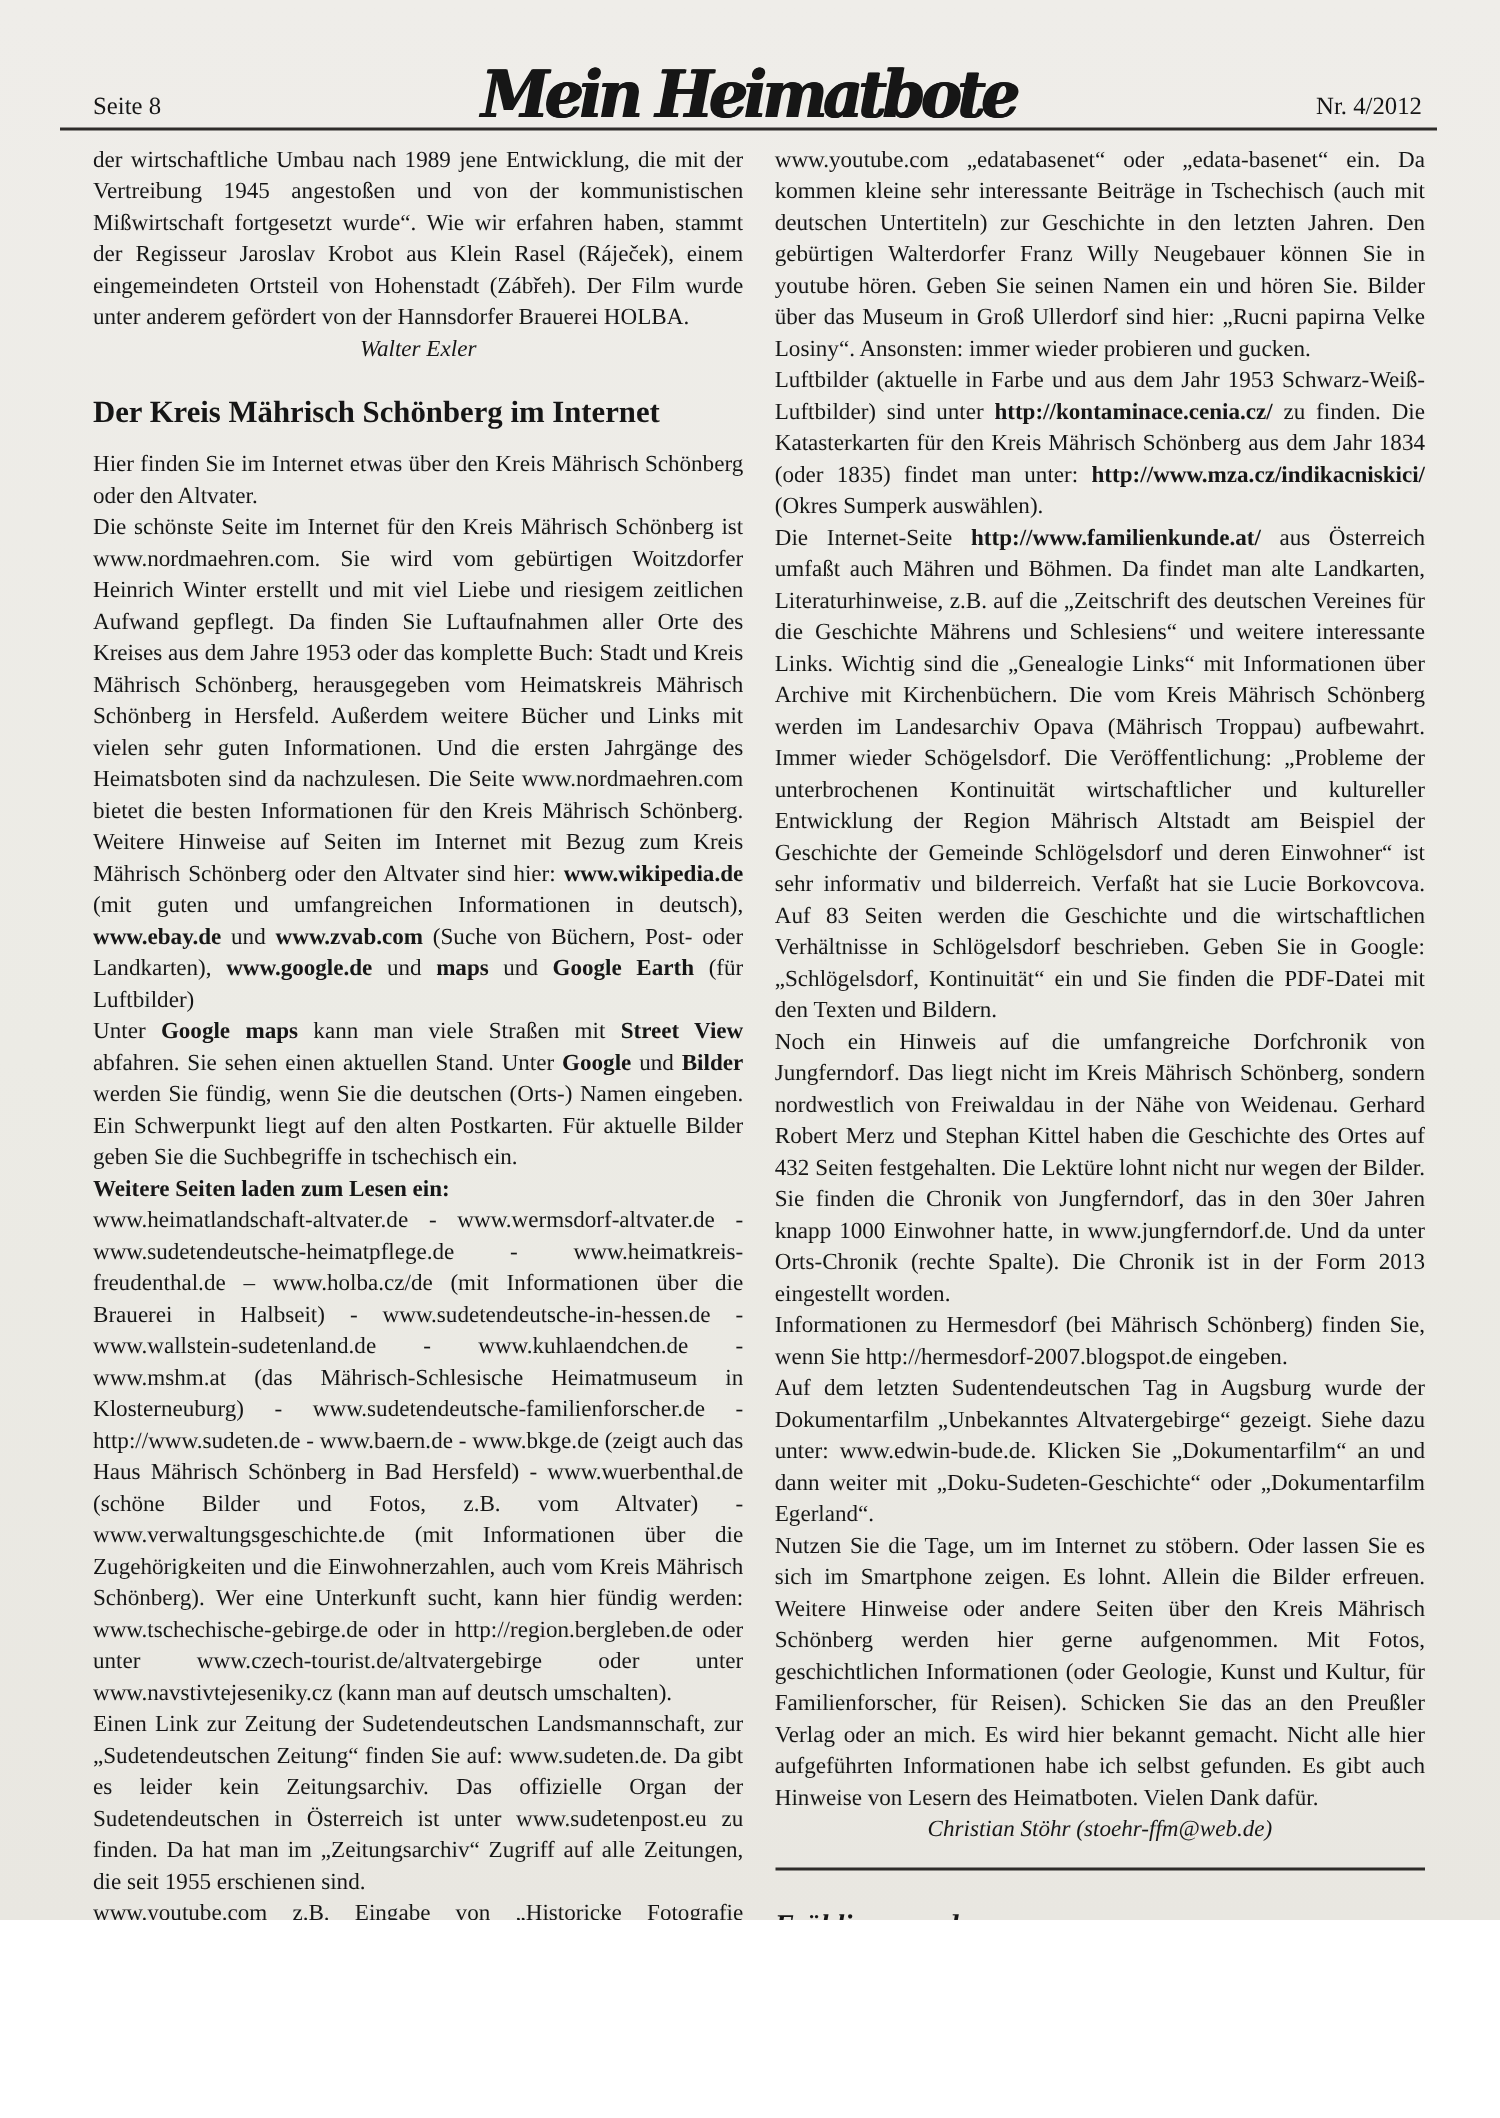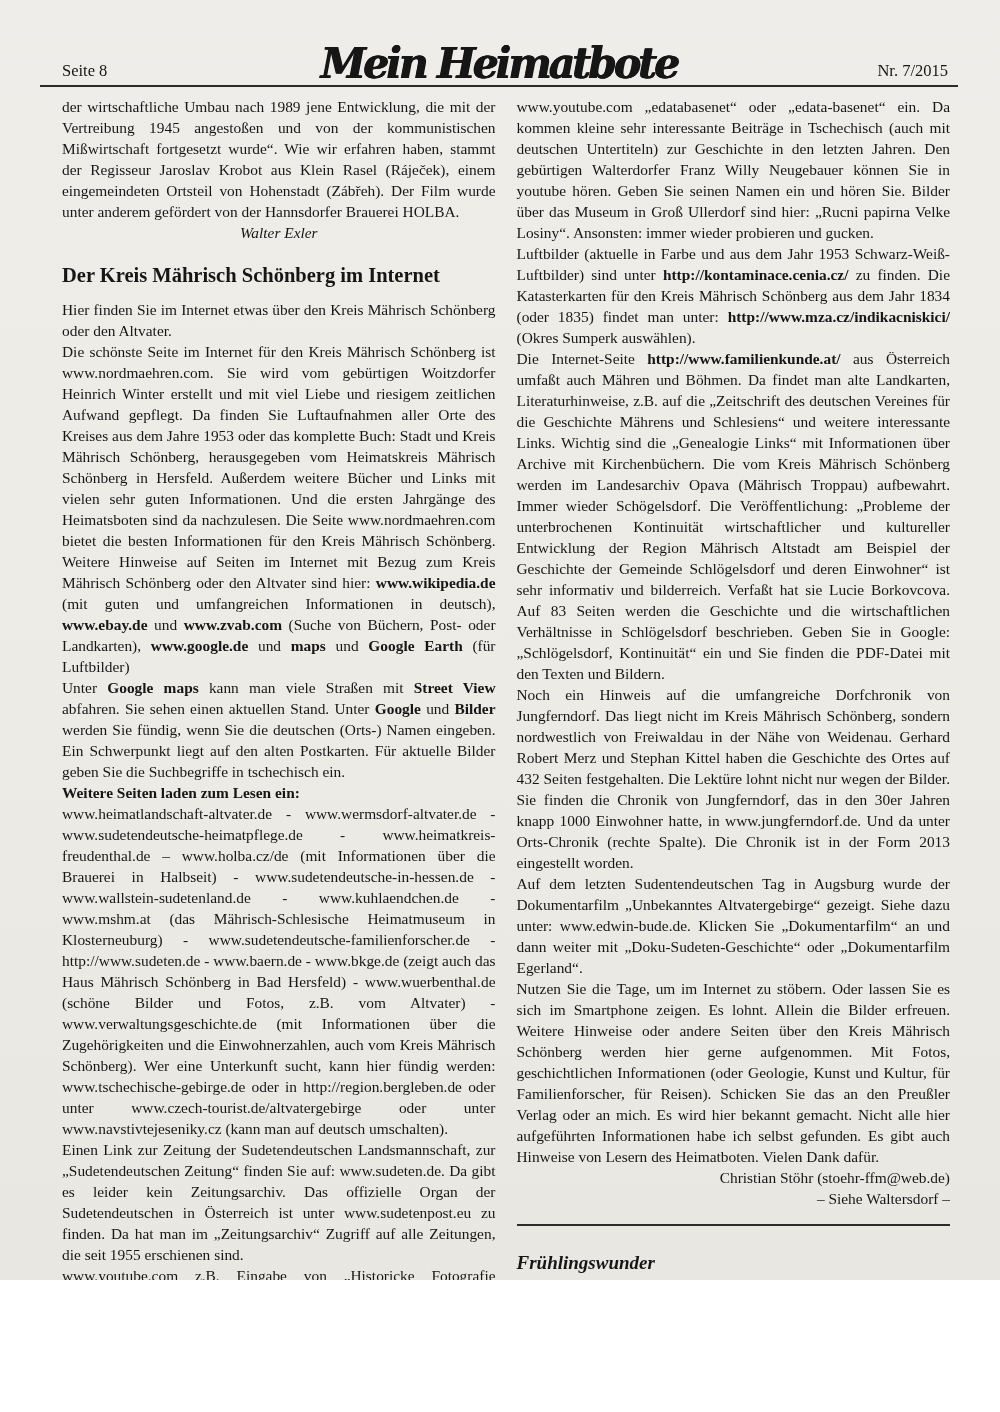--- a/index.html
+++ b/index.html
@@ -34,41 +34,41 @@
   .col{width:436px;font-size:15.4px;line-height:21px;text-align:justify;
        hyphens:auto;-webkit-hyphens:auto;}
   p.para{margin:0;}
   .b{font-weight:bold;}
   .byline{margin:0;text-align:center;font-style:italic;}
   .headline{
     font-weight:bold;text-align:left;font-size:20.5px;line-height:1.22;
     margin:20px 0 11px;
     hyphens:none;
   }
-  .signature{margin:0;text-align:right;}
+  .signature{margin:0;text-align:center;font-style:italic;}
   .divider{border:none;border-top:2px solid #2e2c2a;margin:15px 0 0;}
   
   .poem-title{text-align:left;font-weight:bold;font-style:italic;
     font-size:19px;margin:26px 0 15px;}
   .poem-flex{display:flex;align-items:flex-start;}
   .poem-text{flex:1;font-style:italic;font-size:16.3px;line-height:21.5px;
     text-align:left;hyphens:none;}
   p.stanza{margin:0 0 8px;}
   .poem-art{width:190px;margin-top:28px;}
   .poem-art svg{display:block;margin:0 auto;}
 </style>
 </head>
 <body>
 
 <div class="page">
 
   <div class="header">
     <span class="page-label">Seite 8</span>
     <div class="masthead">Mein Heimatbote</div>
-    <span class="issue-label">Nr. 7/2015</span>
+    <span class="issue-label">Nr. 4/2012</span>
   </div>
 
   <div class="columns">
 
     <div class="col">
       <div>
           <p class="para"><span>der wirtschaftliche Umbau nach 1989 jene Entwicklung, die mit der Vertreibung 1945 angestoßen und von der kommunistischen Mißwirtschaft fortgesetzt wurde“. Wie wir erfahren haben, stammt der Regisseur Jaroslav Krobot aus Klein Rasel (Ráječek), einem eingemeindeten Ortsteil von Hohenstadt (Zábřeh). Der Film wurde unter anderem gefördert von der Hannsdorfer Brauerei HOLBA.</span></p>
         </div>
       <p class="byline">Walter Exler</p>
       <h2 class="headline">Der Kreis Mährisch Schönberg im Internet</h2>
@@ -82,25 +82,25 @@
           <p class="para"><span>www.youtube.com z.B. Eingabe von „Historicke Fotografie Sumperka“ oder „Sumperk Vistafilm“ oder „Historicky Sumperk“. Überhaupt bietet die Eingabe von „Sumperk“ viele Bilder der alten Kreisstadt. Oder die Zugfahrten von „Zbynek57“ oder „Merond22“ oder „martin749000“. Unter „Praded“ findet sich ganz viel aus der Gegend, wie auch unter „Hanusovice“ oder „Stare Mesto“. Schöne Beiträge aus der Luft finden Sie unter „rucka49 mesto“ oder „rucka49 kraliky“. Oder besser: geben Sie „rucka49“ und dann den Ort oder den Begriffe in tschechisch ein und suchen ein bißchen. Es lohnt. Bilder vom Altvater finden Sie am besten, wenn Sie „Altvatergebirge“ oder „Altvater pradeh“ oder „Dolni Moravice“ oder „Altvatergebirge-Alte Heimat“ oder „Heimat Altvater“ eingeben. Da gibt es sehr viele Beiträge. Oder gucken Sie in Youtube unter: „Zimni Kralicky Sneznik“ oder „Kralicky Sneznik“ nach. Der Suchbegriff „Sudeten“ ist leider nicht zielführend. Leider wird viel zu oft das Sudetenland mit dem Egerland gleichgesetzt. Schade. Geben Sie in</span></p>
         </div>
     </div>
 
     <div class="col">
       <div>
           <p class="para"><span>www.youtube.com „edatabasenet“ oder „edata-basenet“ ein. Da kommen kleine sehr interessante Beiträge in Tschechisch (auch mit deutschen Untertiteln) zur Geschichte in den letzten Jahren. Den gebürtigen Walterdorfer Franz Willy Neugebauer können Sie in youtube hören. Geben Sie seinen Namen ein und hören Sie. Bilder über das Museum in Groß Ullerdorf sind hier: „Rucni papirna Velke Losiny“. Ansonsten: immer wieder probieren und gucken.</span></p>
           <p class="para"><span>Luftbilder (aktuelle in Farbe und aus dem Jahr 1953 Schwarz-Weiß-Luftbilder) sind unter </span><span class="b">http://kontaminace.cenia.cz/</span><span> zu finden. Die Katasterkarten für den Kreis Mährisch Schönberg aus dem Jahr 1834 (oder 1835) findet man unter: </span><span class="b">http://www.mza.cz/indikacniskici/</span><span> (Okres Sumperk auswählen).</span></p>
           <p class="para"><span>Die Internet-Seite </span><span class="b">http://www.familienkunde.at/</span><span> aus Österreich umfaßt auch Mähren und Böhmen. Da findet man alte Landkarten, Literaturhinweise, z.B. auf die „Zeitschrift des deutschen Vereines für die Geschichte Mährens und Schlesiens“ und weitere interessante Links. Wichtig sind die „Genealogie Links“ mit Informationen über Archive mit Kirchenbüchern. Die vom Kreis Mährisch Schönberg werden im Landesarchiv Opava (Mährisch Troppau) aufbewahrt. Immer wieder Schögelsdorf. Die Veröffentlichung: „Probleme der unterbrochenen Kontinuität wirtschaftlicher und kultureller Entwicklung der Region Mährisch Altstadt am Beispiel der Geschichte der Gemeinde Schlögelsdorf und deren Einwohner“ ist sehr informativ und bilderreich. Verfaßt hat sie Lucie Borkovcova. Auf 83 Seiten werden die Geschichte und die wirtschaftlichen Verhältnisse in Schlögelsdorf beschrieben. Geben Sie in Google: „Schlögelsdorf, Kontinuität“ ein und Sie finden die PDF-Datei mit den Texten und Bildern.</span></p>
           <p class="para"><span>Noch ein Hinweis auf die umfangreiche Dorfchronik von Jungferndorf. Das liegt nicht im Kreis Mährisch Schönberg, sondern nordwestlich von Freiwaldau in der Nähe von Weidenau. Gerhard Robert Merz und Stephan Kittel haben die Geschichte des Ortes auf 432 Seiten festgehalten. Die Lektüre lohnt nicht nur wegen der Bilder. Sie finden die Chronik von Jungferndorf, das in den 30er Jahren knapp 1000 Einwohner hatte, in www.jungferndorf.de. Und da unter Orts-Chronik (rechte Spalte). Die Chronik ist in der Form 2013 eingestellt worden.</span></p>
+          <p class="para"><span>Informationen zu Hermesdorf (bei Mährisch Schönberg) finden Sie, wenn Sie http://hermesdorf-2007.blogspot.de eingeben.</span></p>
           <p class="para"><span>Auf dem letzten Sudentendeutschen Tag in Augsburg wurde der Dokumentarfilm „Unbekanntes Altvatergebirge“ gezeigt. Siehe dazu unter: www.edwin-bude.de. Klicken Sie „Dokumentarfilm“ an und dann weiter mit „Doku-Sudeten-Geschichte“ oder „Dokumentarfilm Egerland“.</span></p>
           <p class="para"><span>Nutzen Sie die Tage, um im Internet zu stöbern. Oder lassen Sie es sich im Smartphone zeigen. Es lohnt. Allein die Bilder erfreuen. Weitere Hinweise oder andere Seiten über den Kreis Mährisch Schönberg werden hier gerne aufgenommen. Mit Fotos, geschichtlichen Informationen (oder Geologie, Kunst und Kultur, für Familienforscher, für Reisen). Schicken Sie das an den Preußler Verlag oder an mich. Es wird hier bekannt gemacht. Nicht alle hier aufgeführten Informationen habe ich selbst gefunden. Es gibt auch Hinweise von Lesern des Heimatboten. Vielen Dank dafür.</span></p>
         </div>
       <p class="signature">Christian Stöhr (stoehr-ffm@web.de)</p>
-      <p class="signature">– Siehe Waltersdorf –</p>
 
       <hr class="divider">
 
       <div>
         <h3 class="poem-title">Frühlingswunder</h3>
         <div class="poem-flex">
           <div class="poem-text">
               <p class="stanza">Noch ist so kahl der Buchenwald,<br>doch warte nur, er wird gar bald<br>sich festlich wieder schmücken.</p>
               <p class="stanza">Denn die Natur webt schon am Kleid<br>voll zarter, grüner Herrlichkeit<br>und glaub’s, es wird ihr glücken.</p>
             </div>

